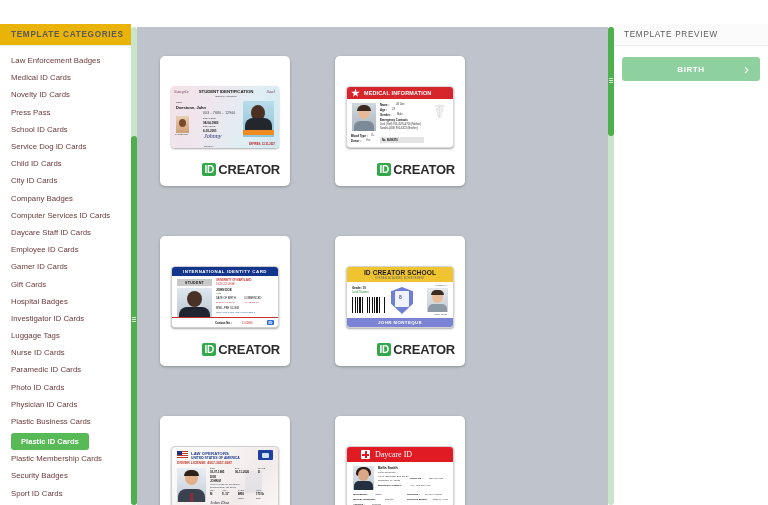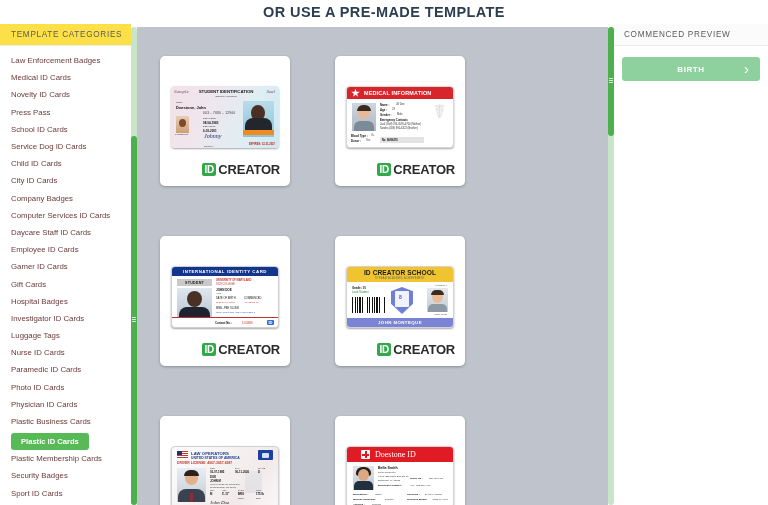--- a/index.html
+++ b/index.html
@@ -22,22 +22,23 @@
   }
 
   
   .sidebar {
     position:absolute; left:0; top:24px; width:131px; height:481px;
     background:#ffffff; overflow:hidden;
   }
   .sidebar-header {
     height:22px; line-height:22px; padding-left:11px;
     font-size:8.2px; letter-spacing:.7px; color:#5a5a5a;
-    background:#fde047; border-bottom:1px solid #ececec;
+    background:#eab308; border-bottom:1px solid #ececec;
     white-space:nowrap;
+    font-weight:bold;
   }
   .cat-list { list-style:none; margin:0; padding:6px 0 0 0; }
   .cat-item {
     font-size:7.8px; color:#6b3a3a; line-height:11px;
     padding:3.1px 0 3.1px 11px; white-space:nowrap; cursor:pointer;
   }
   .cat-item.active {
     display:inline-block; margin-left:11px; padding:3px 10px;
     background:#58b957; color:#ffffff; border-radius:3px;
     font-weight:bold; font-size:7.6px;
@@ -297,21 +298,20 @@
   .m-med2 .nm { position:absolute; left:31px; top:19px; font-size:3.6px; font-weight:bold;
                 color:#111; }
   .m-med2 .t { position:absolute; font-size:2.3px; color:#333; }
   .m-med2 .k { position:absolute; font-size:2.4px; color:#111; font-weight:bold; }
 </style>
 </head>
 <body>
 
 <div class="page">
 
-  <div class="headline">OR USE A PRE-MADE TEMPLATE</div>
 
   <div class="sidebar">
     <div class="sidebar-header">TEMPLATE CATEGORIES</div>
     <ul class="cat-list" id="cat-list"><li class="cat-item">Law Enforcement Badges</li><li class="cat-item">Medical ID Cards</li><li class="cat-item">Novelty ID Cards</li><li class="cat-item">Press Pass</li><li class="cat-item">School ID Cards</li><li class="cat-item">Service Dog ID Cards</li><li class="cat-item">Child ID Cards</li><li class="cat-item">City ID Cards</li><li class="cat-item">Company Badges</li><li class="cat-item">Computer Services ID Cards</li><li class="cat-item">Daycare Staff ID Cards</li><li class="cat-item">Employee ID Cards</li><li class="cat-item">Gamer ID Cards</li><li class="cat-item">Gift Cards</li><li class="cat-item">Hospital Badges</li><li class="cat-item">Investigator ID Cards</li><li class="cat-item">Luggage Tags</li><li class="cat-item">Nurse ID Cards</li><li class="cat-item">Paramedic ID Cards</li><li class="cat-item">Photo ID Cards</li><li class="cat-item">Physician ID Cards</li><li class="cat-item">Plastic Business Cards</li><li class="cat-item active">Plastic ID Cards</li><li class="cat-item">Plastic Membership Cards</li><li class="cat-item">Security Badges</li><li class="cat-item">Sport ID Cards</li><li class="cat-item">Star Wars ID Cards</li></ul>
   </div>
 
   <div class="scroll-rail rail-track" id="left-rail">
     <div class="rail-thumb" style="top:109px; height:369px;">
       <div class="rail-grip" style="top:180px;">
         <i></i>
@@ -506,21 +506,21 @@
             </div>
           </div>
           <div class="tpl-card">
             <div class="card-art">
               <div class="mini m-med2 blur">
     <div class="bar"></div>
     <div class="cross">
                   <i></i>
                   <b></b>
                 </div>
-    <div class="btxt">Doestone ID</div>
+    <div class="btxt">Daycare ID</div>
     <div class="ph">
                   <span class="hair"></span>
                   <span class="head"></span>
                   <span class="body"></span>
                 </div>
     <div class="nm">Bella Smith</div>
     <div class="t" style="left:31px;top:24px">Royal Crescent 2</div>
     <div class="t" style="left:31px;top:28px">400 N. Escondido Blvd Ste 80</div>
     <div class="t" style="left:31px;top:32px">Escondido, CA 92025</div>
     <div class="k" style="left:63px;top:30px">Phone No.:</div>
@@ -548,20 +548,20 @@
     <div class="rail-thumb" style="top:0px; height:109px;">
       <div class="rail-grip" style="top:50px;">
         <i></i>
           <i></i>
           <i></i>
       </div>
     </div>
   </div>
 
   <div class="preview">
-    <div class="preview-header">COMMENCED PREVIEW</div>
+    <div class="preview-header">TEMPLATE PREVIEW</div>
     <div class="next-btn">
       <div class="next-label">BIRTH</div>
       <div class="next-chev">›</div>
     </div>
   </div>
 
 </div>
 
 </body></html>

